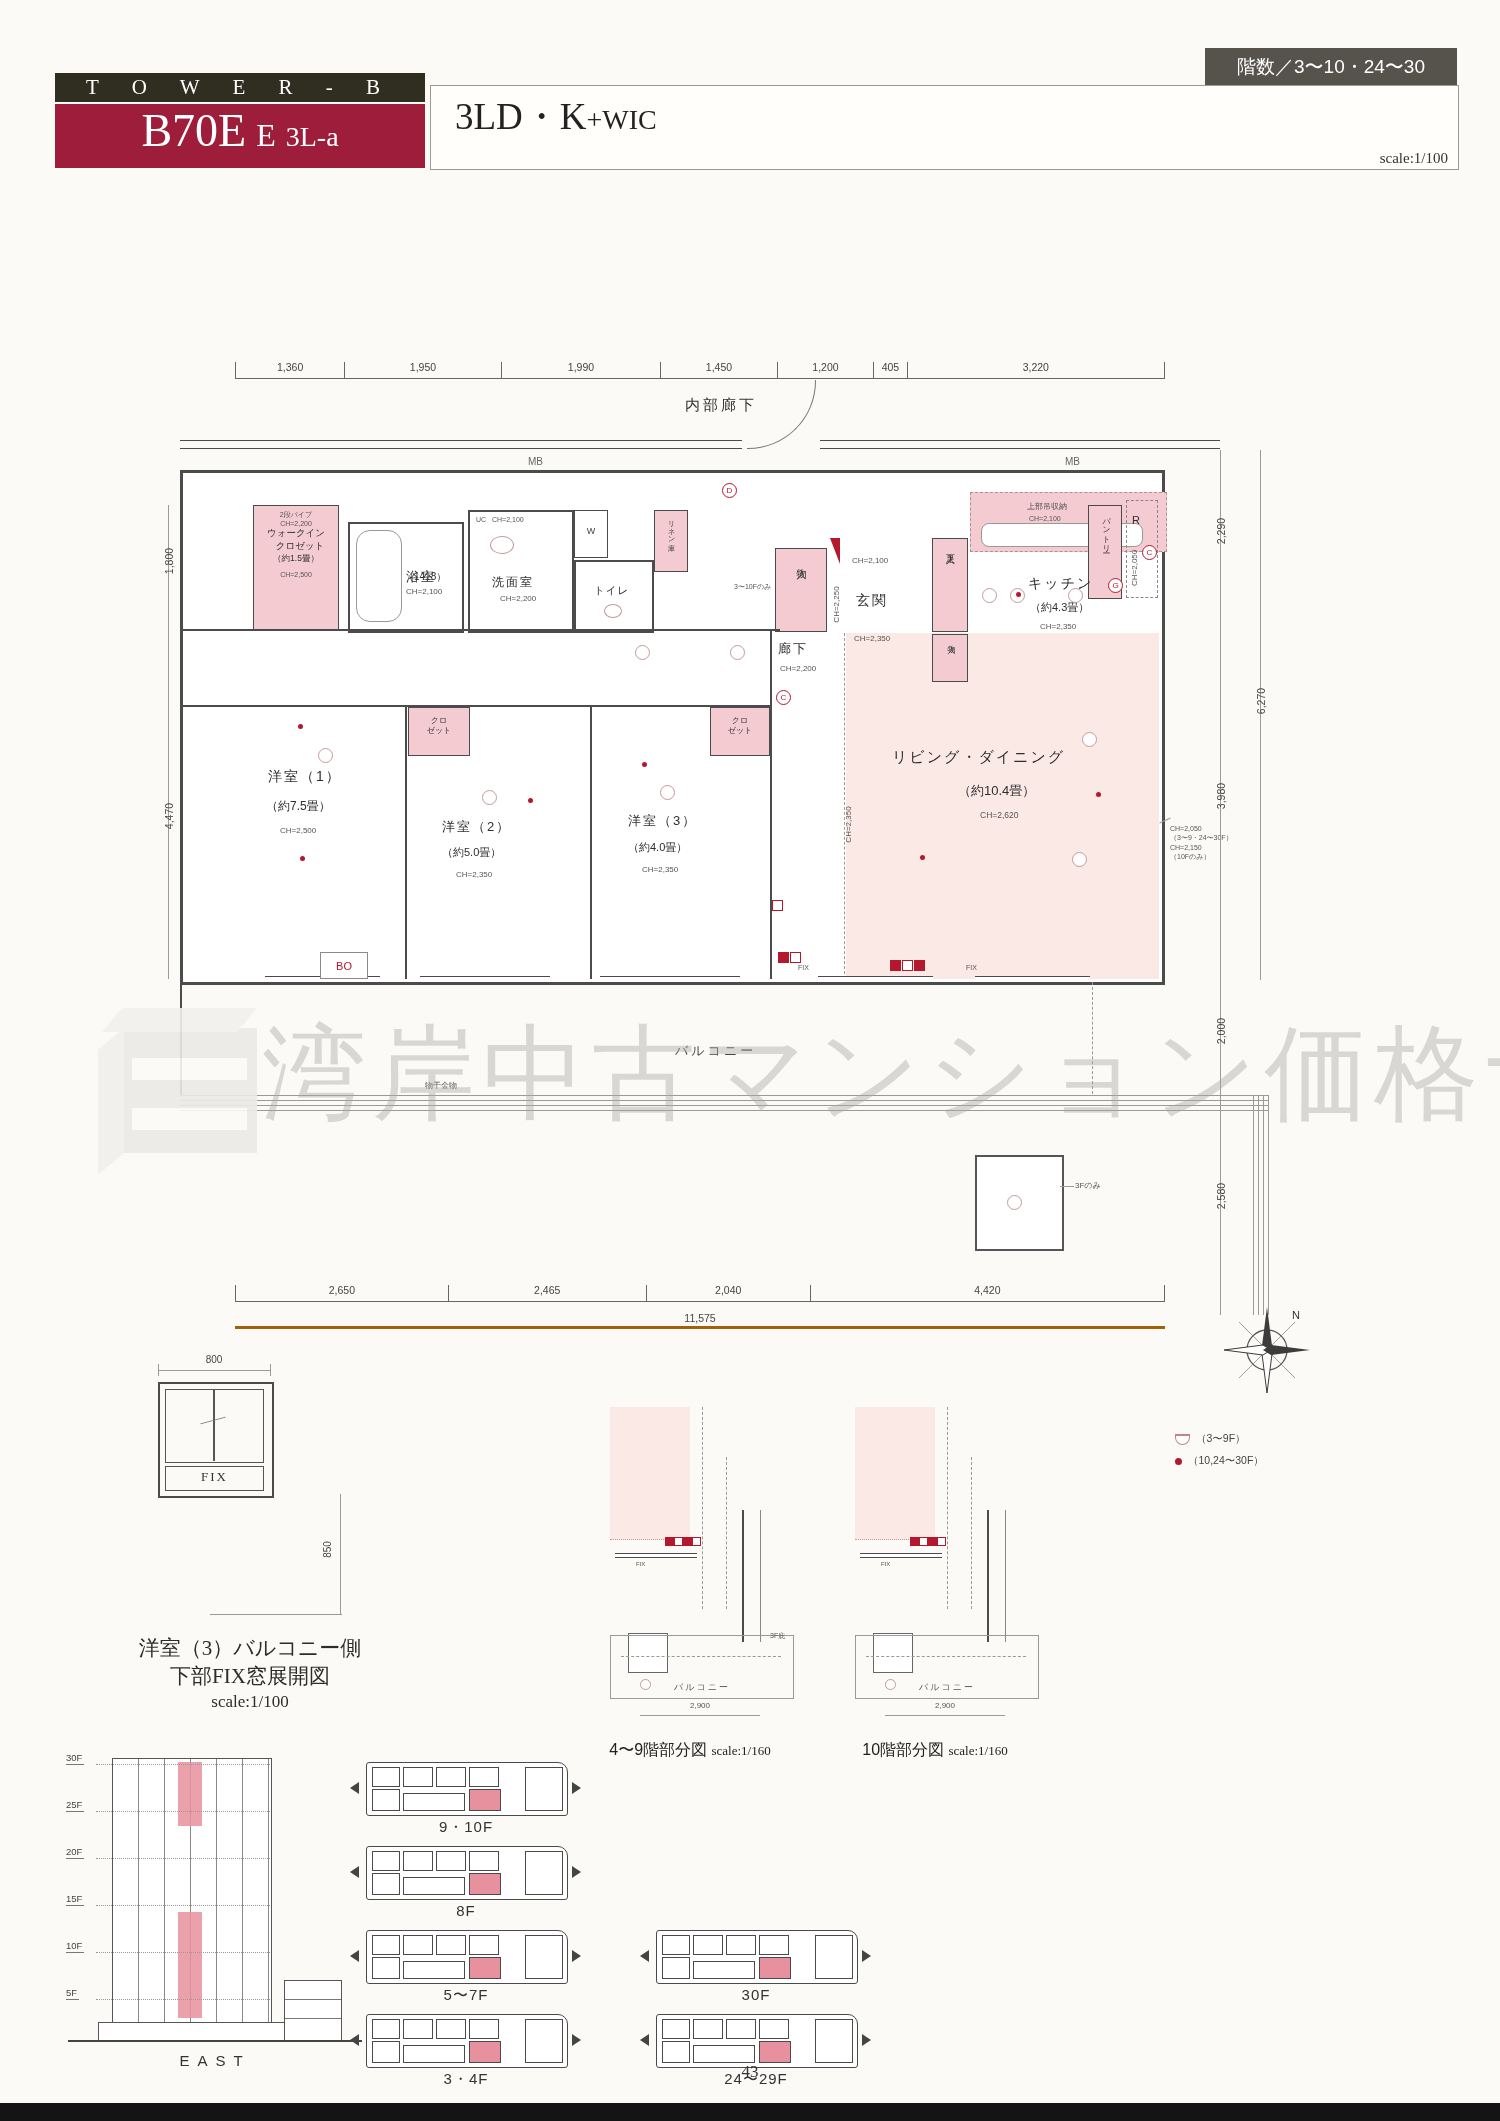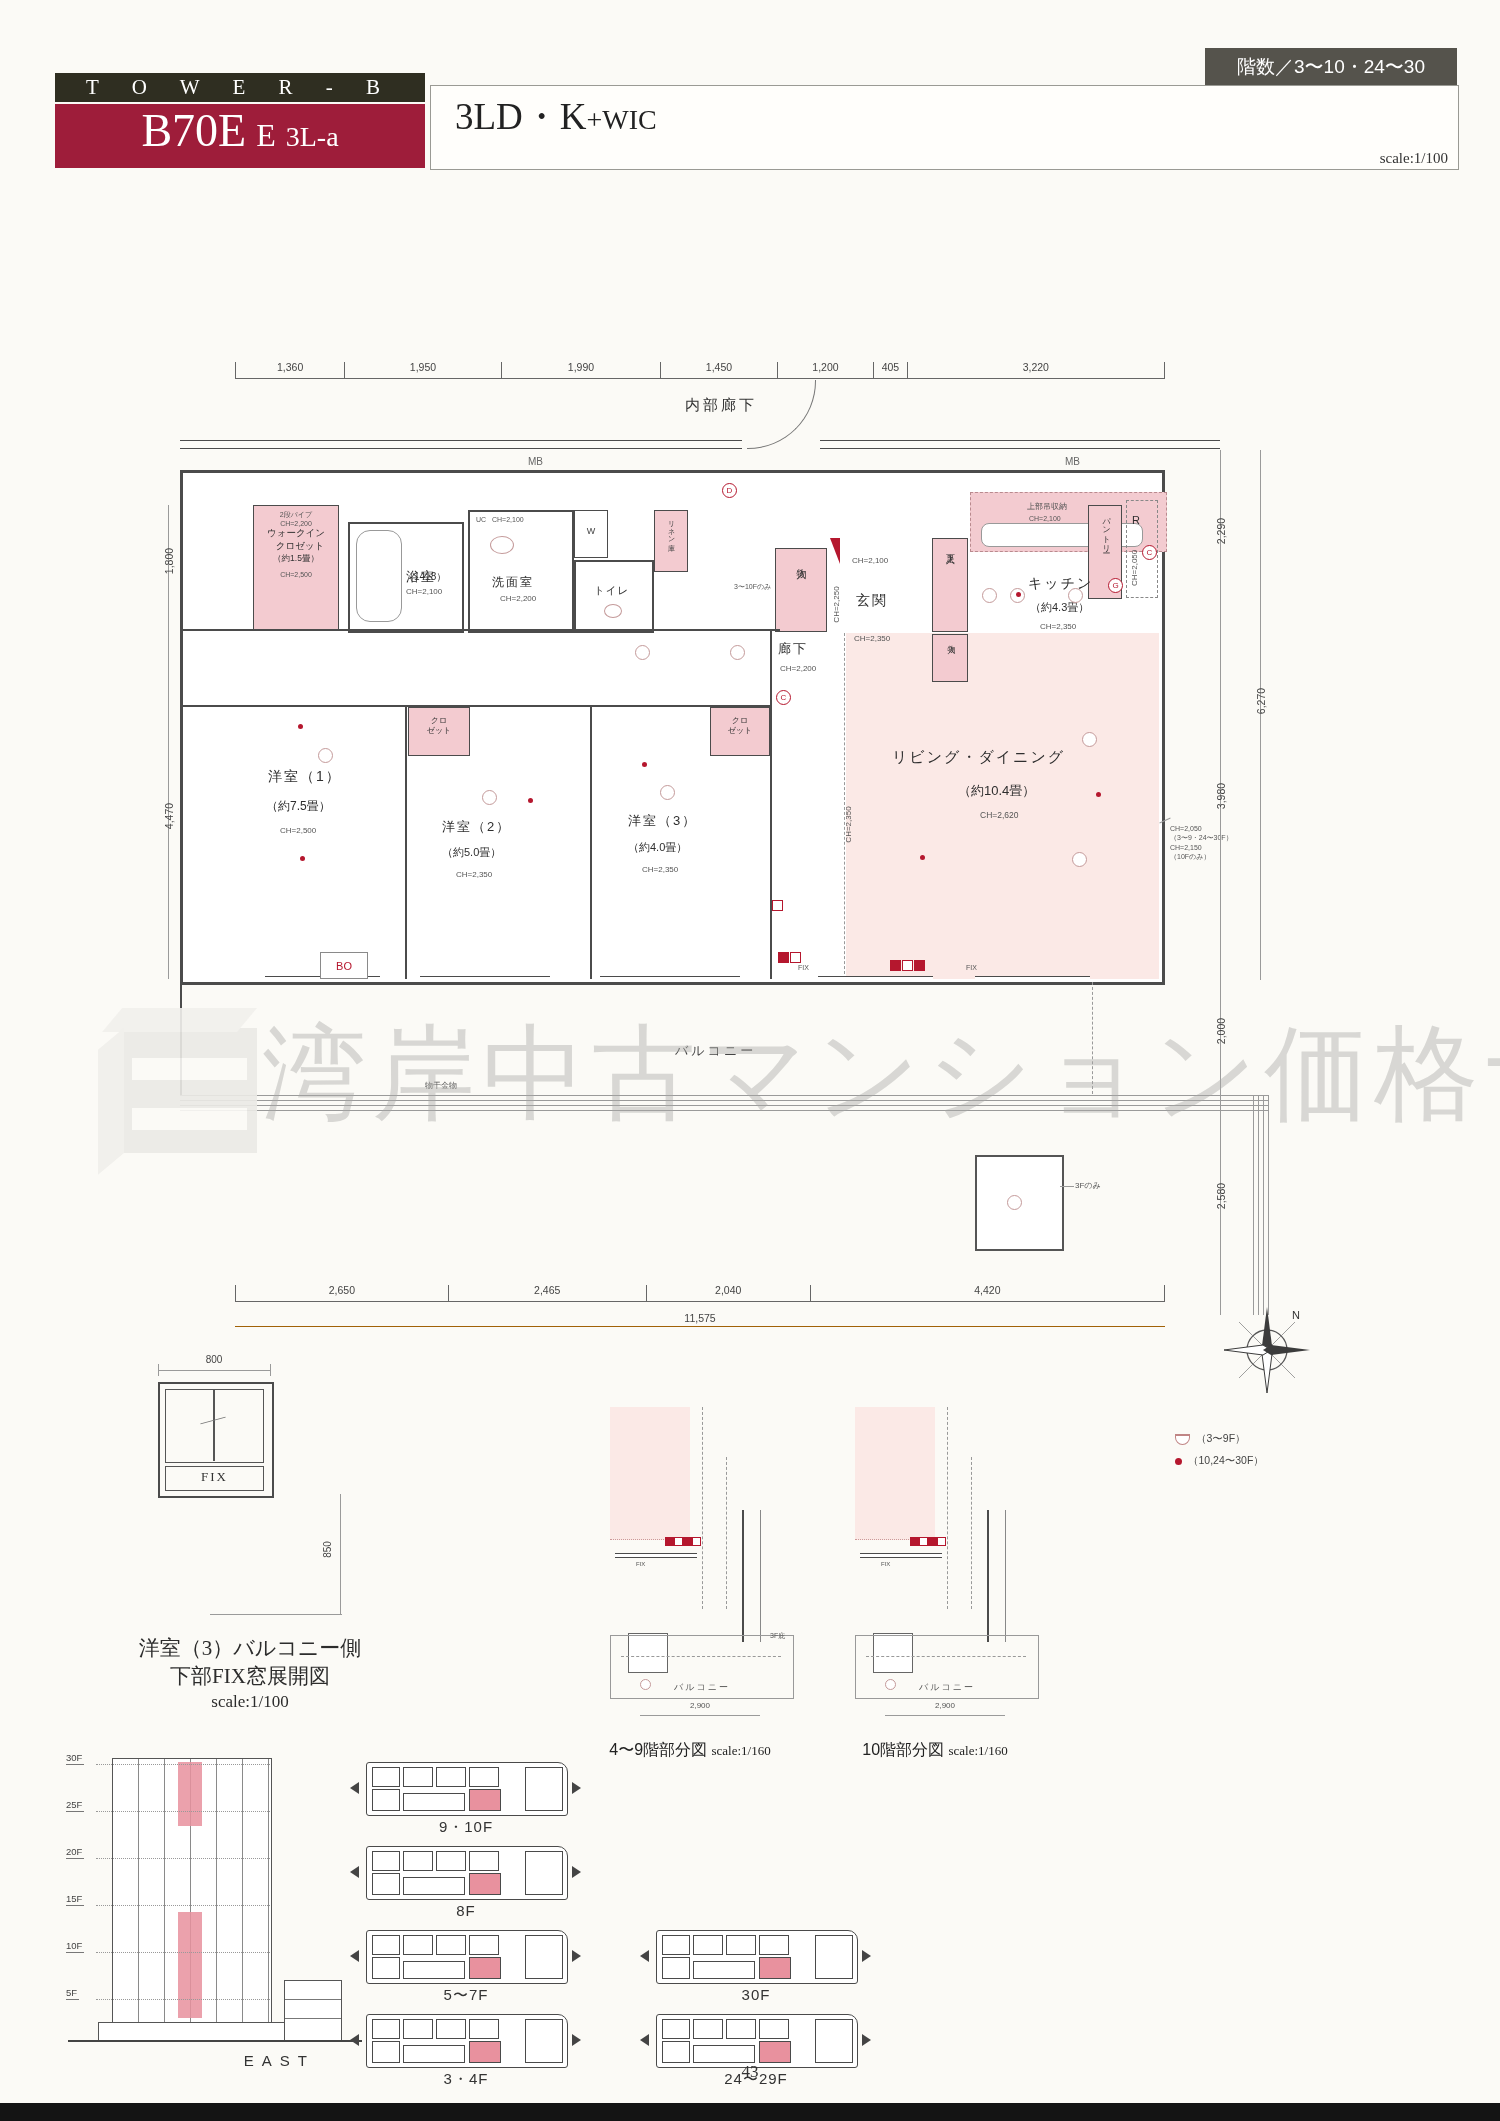--- a/index.html
+++ b/index.html
@@ -308,21 +308,21 @@
     <div class="seg" style="flex-basis:21.30%;">
         <span>2,465</span>
       </div>
     <div class="seg" style="flex-basis:17.62%;">
         <span>2,040</span>
       </div>
     <div class="seg" style="flex-basis:38.19%;">
         <span>4,420</span>
       </div>
   </div>
-  <div class="abs" style="left:105px;top:1012px;width:930px;border-bottom:1px solid #a16207;height:14px;text-align:center;font-size:10.5px;color:#444;">11,575</div>
+  <div class="abs" style="left:105px;top:1012px;width:930px;border-bottom:3px solid #a16207;height:14px;text-align:center;font-size:10.5px;color:#444;">11,575</div>
 </div>
 
 <div class="abs" style="left:92px;top:1000px;width:170px;height:160px;z-index:6;opacity:.9;">
   <div class="abs" style="left:30px;top:28px;width:135px;height:125px;background:#ebeae6;"></div>
   <div class="abs" style="left:10px;top:8px;width:135px;height:24px;background:#f2f1ed;transform:skewX(-40deg);transform-origin:left bottom;"></div>
   <div class="abs" style="left:6px;top:28px;width:26px;height:125px;background:#f0efeb;transform:skewY(-40deg);transform-origin:right top;"></div>
   <div class="abs" style="left:40px;top:58px;width:115px;height:22px;background:#fbfaf6;"></div>
   <div class="abs" style="left:40px;top:108px;width:115px;height:22px;background:#fbfaf6;"></div>
 </div>
 <div class="wm-text" style="left:262px;top:1005px;">湾岸中古マンション価格ナビ</div>
@@ -364,21 +364,21 @@
   <div class="flabel" style="left:6px;top:188px;">10F</div>
   <div class="dotline" style="left:36px;top:200px;width:174px;"></div>
   <div class="flabel" style="left:6px;top:235px;">5F</div>
   <div class="dotline" style="left:36px;top:247px;width:174px;"></div>
   <div class="abs" style="left:38px;top:270px;width:186px;height:18px;border:1.6px solid #555;background:#fff;"></div>
   <div class="abs" style="left:224px;top:228px;width:56px;height:60px;border:1.6px solid #555;background:#fff;">
     <div style="border-bottom:1px solid #777;height:18px;"></div>
     <div style="border-bottom:1px solid #777;height:18px;"></div>
   </div>
   <div class="abs" style="left:8px;top:288px;width:294px;height:2px;background:#444;"></div>
-  <div class="abs" style="left:55px;top:300px;width:200px;text-align:right;font-size:15px;letter-spacing:8px;color:#333;">EAST</div>
+  <div class="abs" style="left:55px;top:300px;width:200px;text-align:center;font-size:15px;letter-spacing:8px;color:#333;">EAST</div>
 </div>
 
 <div class="abs" style="left:358px;top:1762px;width:220px;height:80px;">
   <div class="kp" style="left:8px;top:0;width:200px;height:52px;">
     <div class="cell" style="left:5px;top:4px;width:26px;height:18px;"></div>
     <div class="cell" style="left:36px;top:4px;width:28px;height:18px;"></div>
     <div class="cell" style="left:69px;top:4px;width:28px;height:18px;"></div>
     <div class="cell" style="left:102px;top:4px;width:28px;height:18px;"></div>
     <div class="cell" style="left:158px;top:4px;width:36px;height:42px;"></div>
     <div class="cell" style="left:5px;top:26px;width:26px;height:20px;"></div>

